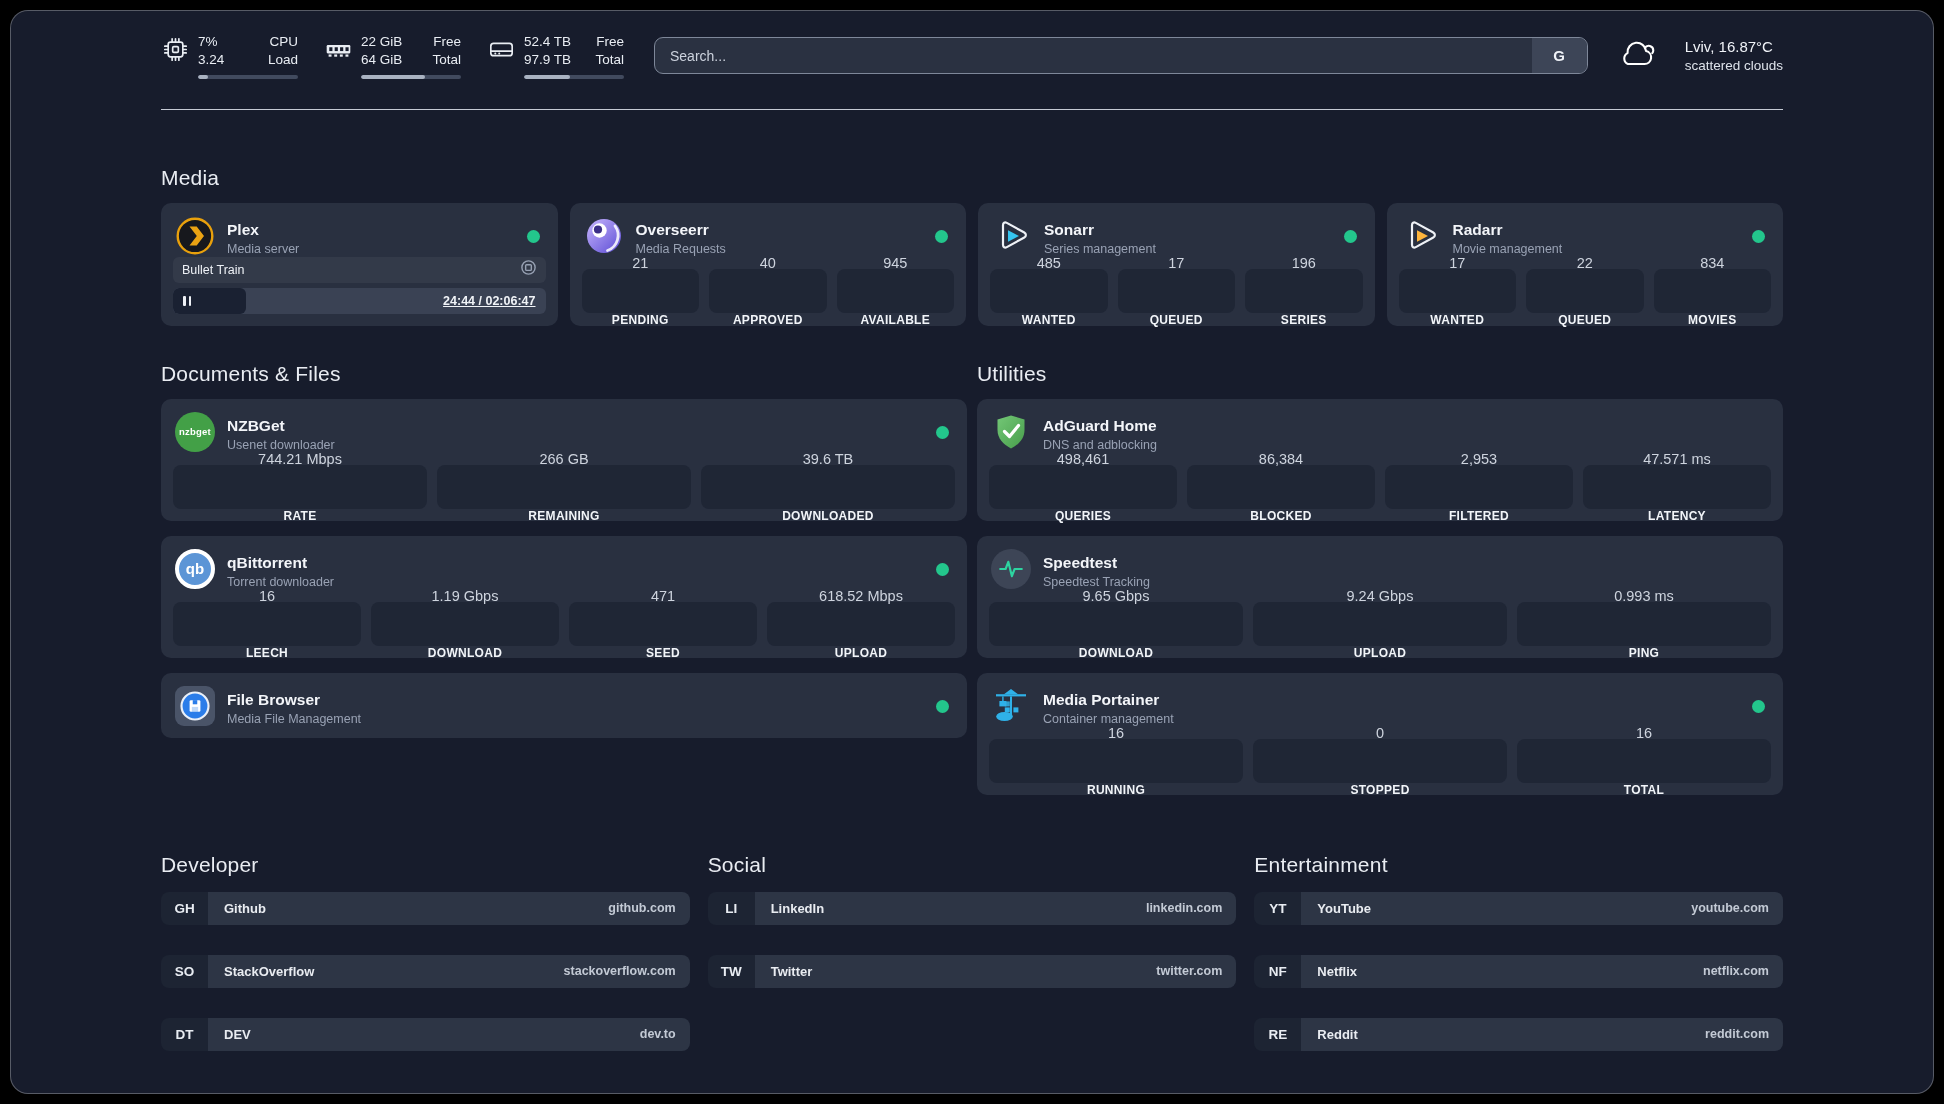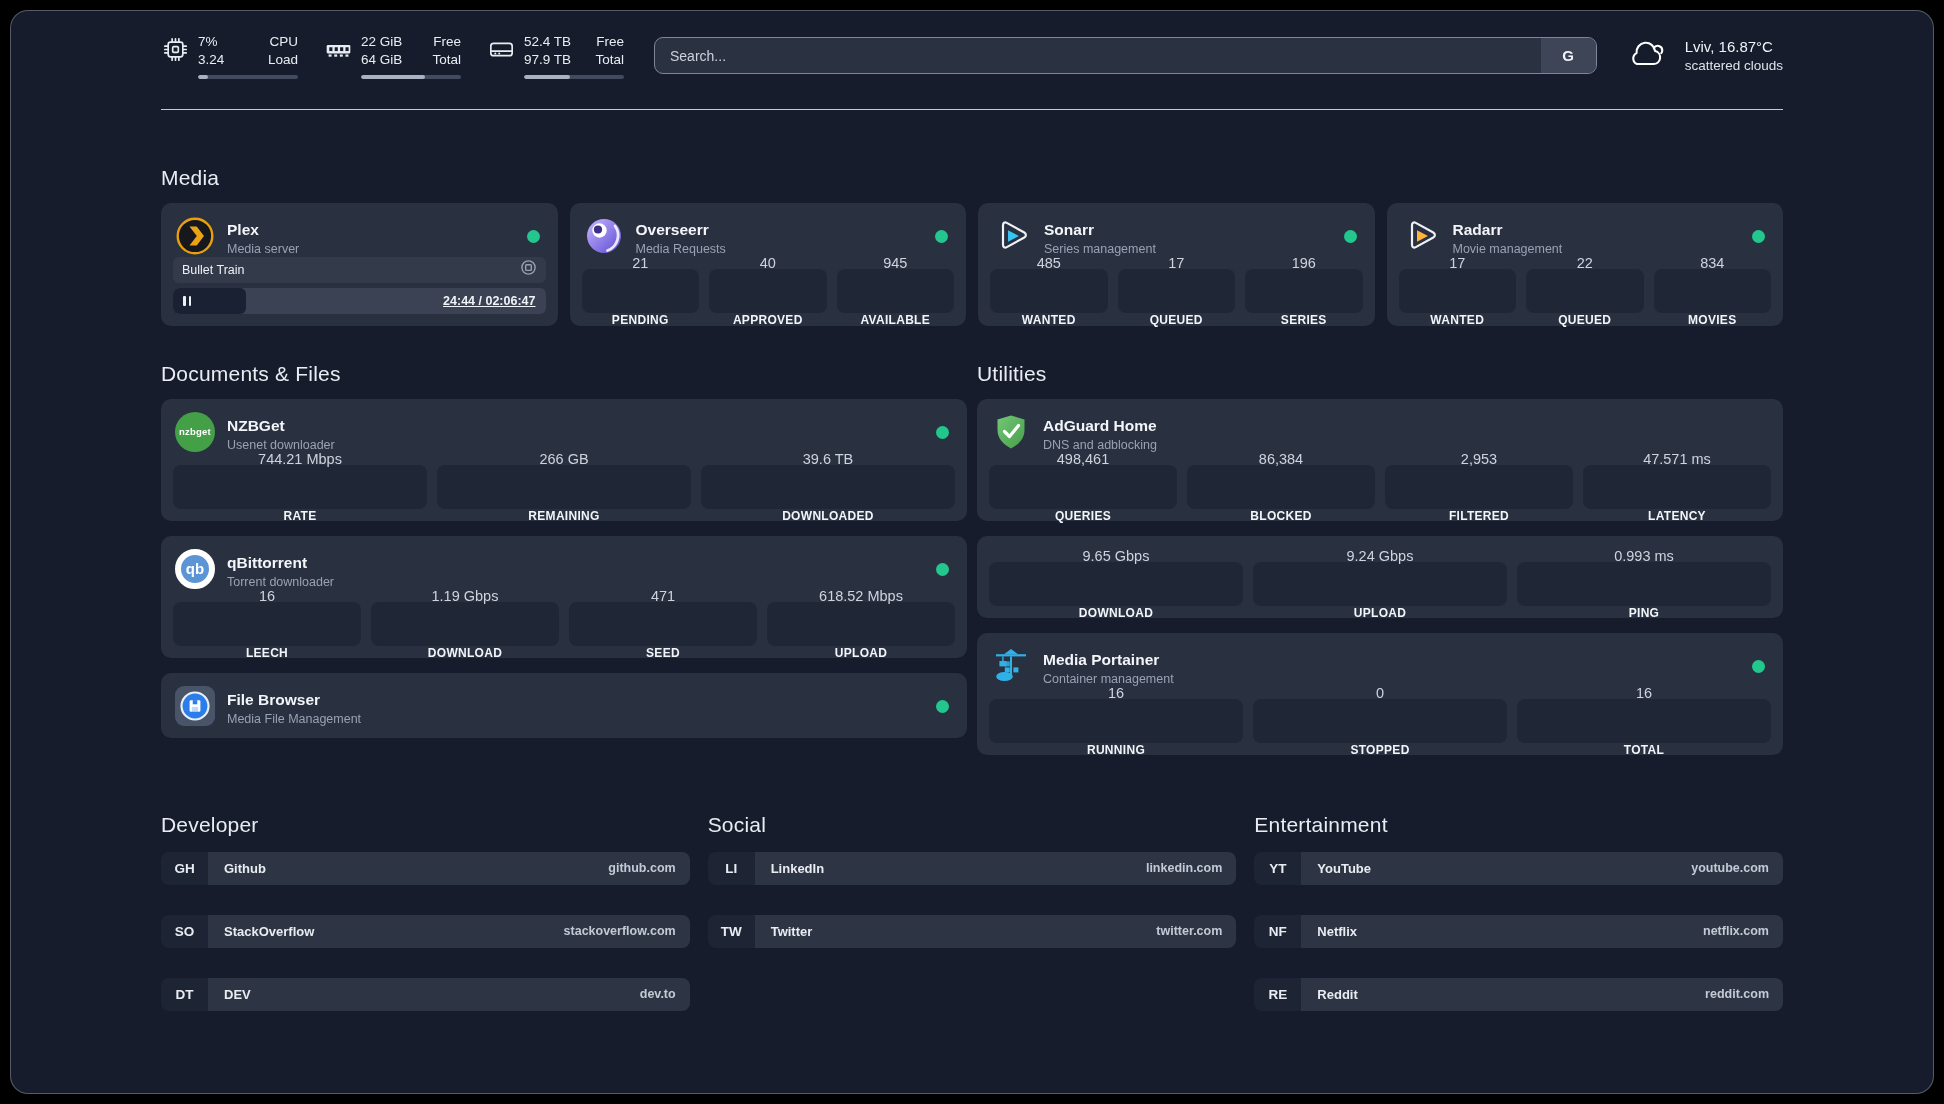--- a/index.html
+++ b/index.html
@@ -21,21 +21,21 @@
   .sysbar-fill { height:100%; background:#a9b2c1; border-radius:2px; }
 
   .searchwrap { flex:1; margin:0 30px; height:37px; border:1px solid #7e8799; border-radius:9px;
     background:#2a3141; display:flex; align-items:center; overflow:hidden; }
   .search-input { flex:1; height:100%; background:transparent; border:none; outline:none;
     color:#e8ecf2; font-size:14px; padding:0 15px; font-family:inherit; }
   .search-input::placeholder { color:#ccd2dd; opacity:1; }
   .g-btn { width:55px; height:100%; background:#3d4557; display:flex; align-items:center; justify-content:center;
     color:#f0f3f8; font-size:15px; font-weight:600; border-radius:0 8px 8px 0; cursor:pointer; }
 
-  .weather { display:flex; align-items:center; gap:18px; }
+  .weather { display:flex; align-items:center; gap:27px; }
   .weather-text { display:flex; flex-direction:column; line-height:1.35; }
   .weather-loc { font-size:15px; color:#f0f3f8; }
   .weather-cond { font-size:13.5px; color:#dde2ea; }
 
   .divider { margin-top:30px; height:1px; background:rgba(228,233,242,0.85); }
 
   
   .section-title { font-size:21px; font-weight:500; color:#e9ecf2; letter-spacing:.2px; }
   .media-section { margin-top:56px; }
   .media-grid { display:grid; grid-template-columns:repeat(4,1fr); gap:12px; margin-top:13px; }
@@ -66,21 +66,21 @@
   .player-time { position:absolute; right:10px; top:50%; transform:translateY(-50%);
     font-size:12.5px; font-weight:600; color:#f0f3f7;text-decoration:underline; }
 
   .twocol { display:grid; grid-template-columns:1fr 1fr; gap:10px; margin-top:36px; }
   .col-cards { display:flex; flex-direction:column; gap:15px; margin-top:13px; }
 
   
   .icon-circle { width:40px; height:40px; border-radius:50%; display:flex; align-items:center; justify-content:center; }
   .icon-nzbget { background:#43a047; }
   .icon-nzbget span { color:#fff; font-size:9.5px; font-weight:700; letter-spacing:.2px; }
-  .icon-qb { background:#5c95d6; border:6px solid #ffffff; }
+  .icon-qb { background:#5c95d6; border:4px solid #ffffff; }
   .icon-qb span { color:#fff; font-size:15px; font-weight:700; }
   .icon-tile { width:40px; height:40px; border-radius:9px; background:#4a5468; display:flex; align-items:center; justify-content:center; }
   .icon-dark { background:#3d4556; }
 
   
   .links-grid { display:grid; grid-template-columns:repeat(3,1fr); gap:18px; margin-top:58px; align-items:start; }
   .link-list { display:flex; flex-direction:column; gap:30px; margin-top:15px; }
   .link-row { display:flex; height:33px; cursor:pointer; }
   .link-badge { width:47px; background:#1d2433; border-radius:8px 0 0 8px; display:flex; align-items:center;
     justify-content:center; font-size:13.5px; font-weight:700; color:#e8ecf2; }
@@ -467,20 +467,33 @@
               <span class="stat-label">FILTERED</span>
                 </div>
             <div class="stat">
               <span class="stat-value">47.571 ms</span>
               <span class="stat-label">LATENCY</span>
                 </div>
           </div>
         </div>
 
         <div class="card">
+          <div class="card-head">
+            <div class="app-icon">
+              <div class="icon-circle icon-dark">
+                <svg width="36" height="36" viewBox="0 0 40 40">
+                  <polyline points="8,20 14,20 17,12 21,28 24,20 32,20" fill="none" stroke="#2ed3a0" stroke-width="2.4" stroke-linecap="round" stroke-linejoin="round"></polyline>
+                </svg>
+              </div>
+            </div>
+            <div class="card-titles">
+              <span class="card-title">Speedtest</span>
+              <span class="card-sub">Speedtest Tracking</span>
+            </div>
+          </div>
           <div class="stats-row">
             <div class="stat">
               <span class="stat-value">9.65 Gbps</span>
               <span class="stat-label">DOWNLOAD</span>
                 </div>
             <div class="stat">
               <span class="stat-value">9.24 Gbps</span>
               <span class="stat-label">UPLOAD</span>
                 </div>
             <div class="stat">

